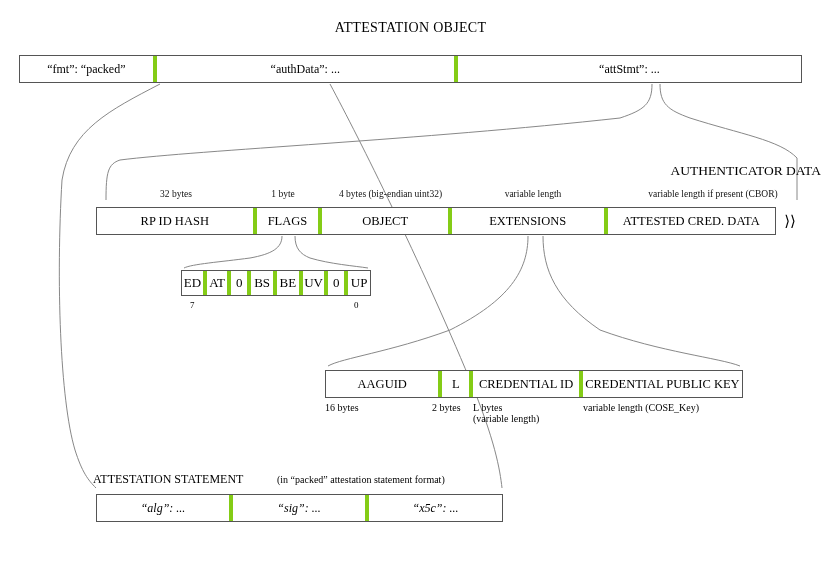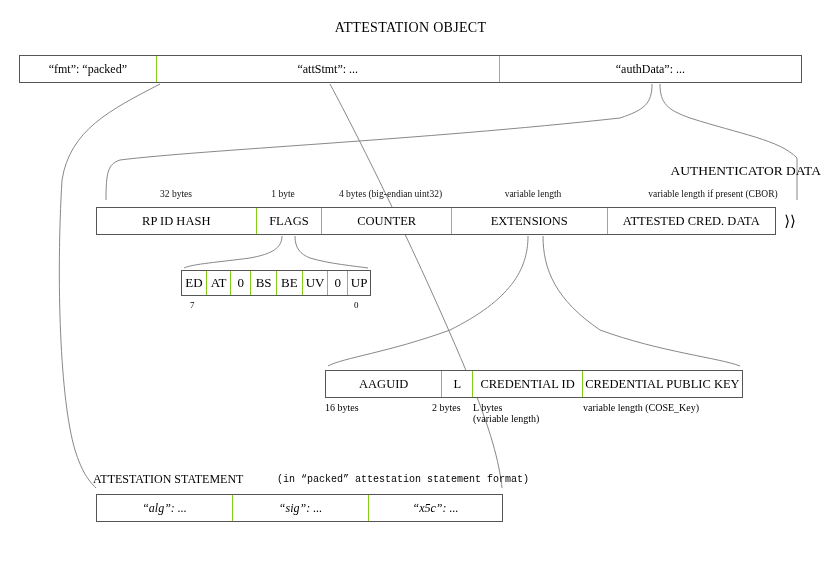--- a/index.html
+++ b/index.html
@@ -42,21 +42,21 @@
   .row {
     position: absolute;
     display: flex;
     box-sizing: border-box;
     border: 1px solid #555;
     background: #fff;
     height: 26px;
   }
   .cell {
     box-sizing: border-box;
-    border-right: 1px solid #84cc16;
+    border-right: 4px solid #84cc16;
     display: flex;
     align-items: center;
     justify-content: center;
     font-size: 12.5px;
     white-space: nowrap;
     background: #fff;
   }
   .cell:last-child {
     border-right: none;
   }
@@ -122,21 +122,20 @@
     position: absolute;
     left: 93px;
     top: 472px;
     font-size: 12px;
   }
   #att-stmt-note {
     position: absolute;
     left: 277px;
     top: 474px;
     font-size: 10px;
-    font-family: Liberation Mono, monospace;
   }
   #att-stmt-row {
     left: 96px;
     top: 494px;
     width: 407px;
     height: 28px;
   }
   #att-stmt-row .cell { font-size: 12px; font-style: italic; }
 
   .sub2 {
@@ -165,36 +164,36 @@
 
       <path d="M 160 84 C 110 110, 70 130, 62 180 C 56 280, 60 400, 75 450 C 82 472, 88 480, 96 488"></path>
       <path d="M 330 84 C 360 140, 420 260, 470 380 C 495 440, 500 470, 502 488"></path>
     </g>
   </svg>
 
   <div class="title">ATTESTATION OBJECT</div>
 
   <div class="row" id="attestation-object-row">
     <div class="cell" style="width:137px">“fmt”: “packed”</div>
+    <div class="cell" style="width:302px">“authData”: ...</div>
     <div class="cell" style="width:344px">“attStmt”: ...</div>
-    <div class="cell" style="width:302px">“authData”: ...</div>
   </div>
 
   <div id="auth-data-heading">AUTHENTICATOR DATA</div>
 
   <div class="collabel" style="left:116px; top:189px; width:120px;">32 bytes</div>
   <div class="collabel" style="left:240px; top:189px; width:86px;">1 byte</div>
   <div class="collabel" style="left:313px; top:189px; width:155px;">4 bytes (big-endian uint32)</div>
   <div class="collabel" style="left:468px; top:189px; width:130px;">variable length</div>
   <div class="collabel" style="left:613px; top:189px; width:200px;">variable length if present (CBOR)</div>
 
   <div class="row" id="auth-data-row">
     <div class="cell" style="width:160px">RP ID HASH</div>
     <div class="cell" style="width:66px">FLAGS</div>
-    <div class="cell" style="width:130px">COUNTER</div>
+    <div class="cell" style="width:130px">OBJECT</div>
     <div class="cell" style="width:156px">EXTENSIONS</div>
     <div class="cell" style="width:168px">ATTESTED CRED. DATA</div>
   </div>
   <div style="position:absolute; left:778px; top:207px; width:24px; height:28px; font-size:15px; display:flex; align-items:center; justify-content:center;">⟩⟩</div>
 
   <div class="row" id="flags-row">
     <div class="cell" style="width:25px">ED</div>
     <div class="cell" style="width:25px">AT</div>
     <div class="cell" style="width:20px">0</div>
     <div class="cell" style="width:26px">BS</div>

